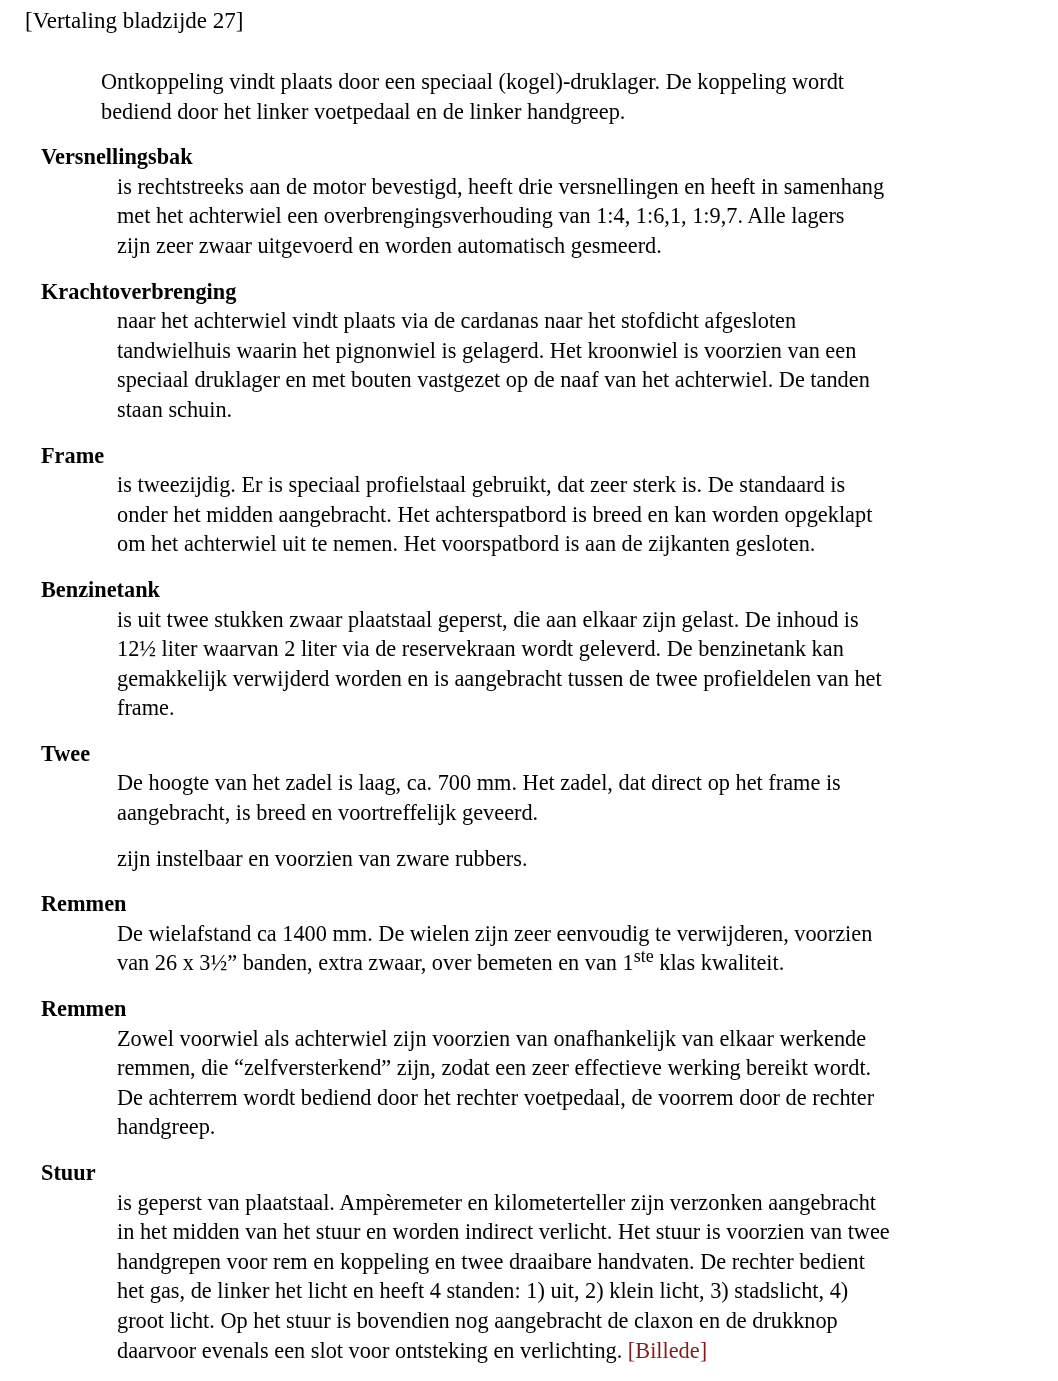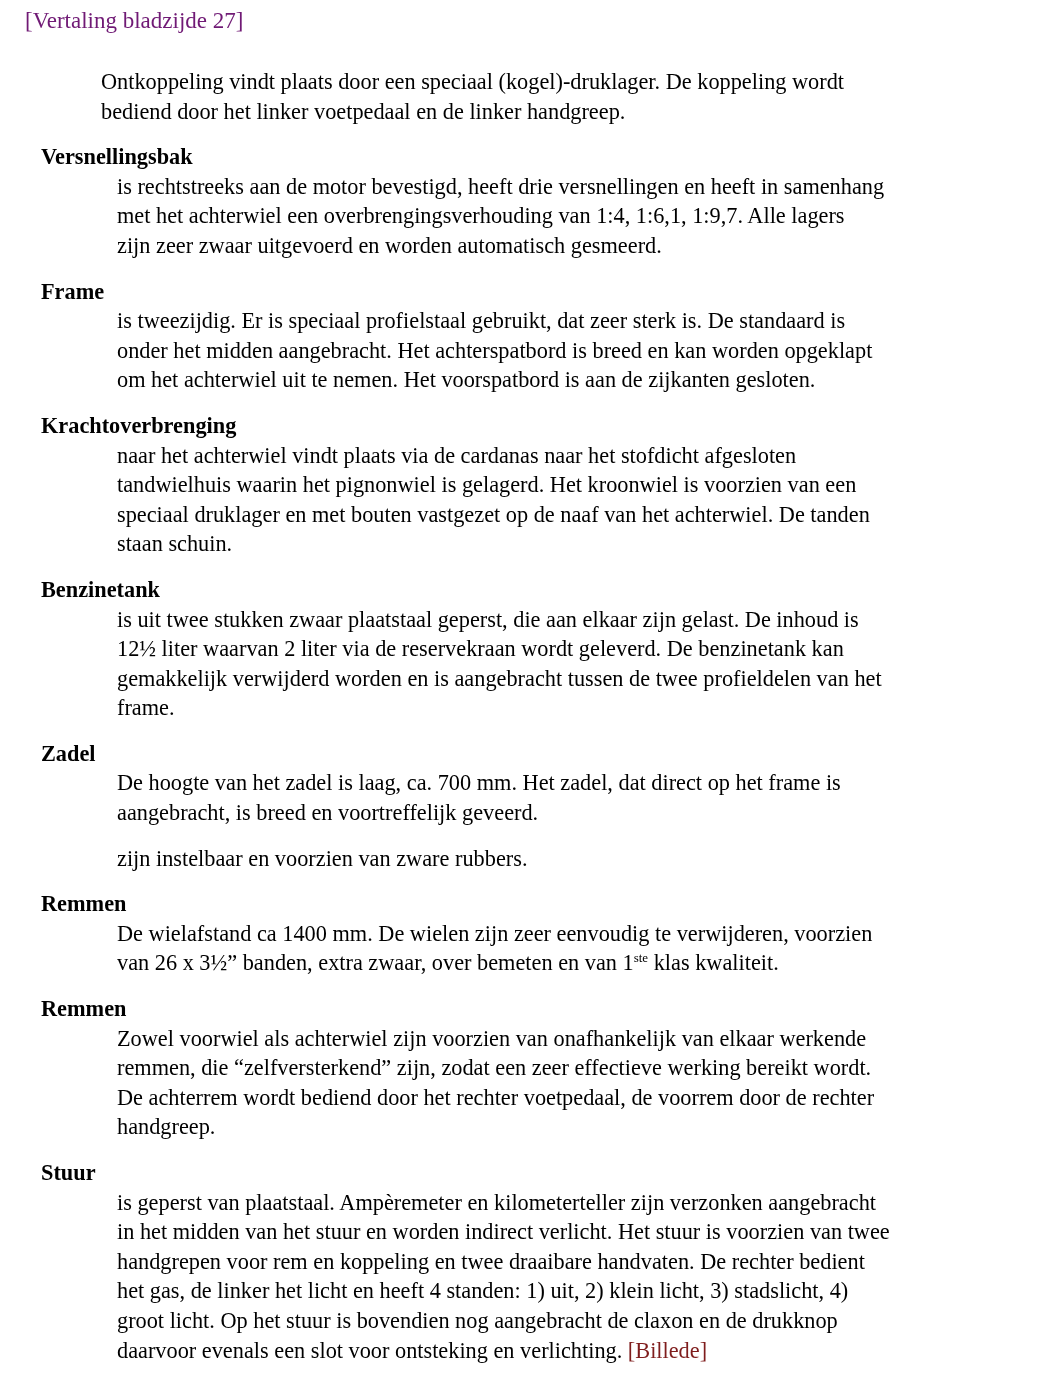--- a/index.html
+++ b/index.html
@@ -3,76 +3,76 @@
 <meta charset="utf-8">
 <style>
   html, body { margin: 0; padding: 0; background: #ffffff; }
   body {
     width: 1058px; height: 1381px; overflow: hidden; position: relative;
     font-family: "Liberation Serif", "DejaVu Serif", serif;
     color: #000000;
   }
   .page-header {
     position: absolute; left: 25px; top: 6px;
-    font-size: 23px; line-height: 30px; color: #701a75;
+    font-size: 23px; line-height: 30px; color: #000000;
   }
   .content { position: absolute; left: 25px; top: 67px; width: 1010px; }
   .para {
     margin: 0 0 0 76px; font-size: 22.3px; line-height: 29.6px;
     white-space: pre-line;
   }
   .section { margin: 16px; }
   .section-heading {
     font-weight: bold; font-size: 22.3px; line-height: 29.6px; margin: 0;
   }
-  sup { font-size: 13px; line-height: 0; vertical-align: super; }
+  sup { font-size: 18px; line-height: 0; vertical-align: super; }
   .link { color: #7f1d1d; }
 </style>
 </head>
 <body>
 
 <div class="page-header">[Vertaling bladzijde 27]</div>
 
 <div class="content">
   <p class="para">Ontkoppeling  vindt plaats door een speciaal (kogel)-druklager. De koppeling wordt
 bediend door het linker voetpedaal en de linker handgreep.</p>
 
   <div class="section">
     <div class="section-heading">Versnellingsbak</div>
     <p class="para">is rechtstreeks aan de motor bevestigd, heeft drie versnellingen en heeft in samenhang
 met het achterwiel een overbrengingsverhouding van 1:4,   1:6,1,   1:9,7. Alle lagers
 zijn zeer zwaar uitgevoerd en worden automatisch gesmeerd.</p>
   </div>
 
   <div class="section">
-    <div class="section-heading">Frame</div>
-    <p class="para">is tweezijdig. Er is speciaal profielstaal gebruikt, dat zeer sterk is. De standaard is
-onder het midden aangebracht. Het achterspatbord is breed en kan worden opgeklapt
-om het achterwiel uit te nemen. Het voorspatbord is aan de zijkanten gesloten.</p>
-  </div>
-
-  <div class="section">
     <div class="section-heading">Krachtoverbrenging</div>
     <p class="para">naar het achterwiel vindt plaats via de cardanas naar het stofdicht afgesloten
 tandwielhuis waarin het pignonwiel is gelagerd. Het kroonwiel is voorzien van een
 speciaal druklager en met bouten vastgezet op de naaf van het achterwiel. De tanden
 staan schuin.</p>
+  </div>
+
+  <div class="section">
+    <div class="section-heading">Frame</div>
+    <p class="para">is tweezijdig. Er is speciaal profielstaal gebruikt, dat zeer sterk is. De standaard is
+onder het midden aangebracht. Het achterspatbord is breed en kan worden opgeklapt
+om het achterwiel uit te nemen. Het voorspatbord is aan de zijkanten gesloten.</p>
   </div>
 
 
   <div class="section">
     <div class="section-heading">Benzinetank</div>
     <p class="para">is uit twee stukken zwaar plaatstaal geperst, die aan elkaar zijn gelast. De inhoud is
 12½  liter waarvan 2 liter via de reservekraan wordt geleverd. De benzinetank kan
 gemakkelijk verwijderd worden en is aangebracht tussen de twee profieldelen van het
 frame.</p>
   </div>
 
   <div class="section">
-    <div class="section-heading">Zadel</div>
+    <div class="section-heading">Twee</div>
     <p class="para">De hoogte van het zadel is laag, ca. 700 mm. Het zadel, dat direct op het frame is
 aangebracht, is breed en voortreffelijk geveerd.</p>
   </div>
 
   <div class="section">
     <p class="para">zijn instelbaar en voorzien van zware rubbers.</p>
   </div>
 
   <div class="section">
     <div class="section-heading">Remmen</div>

